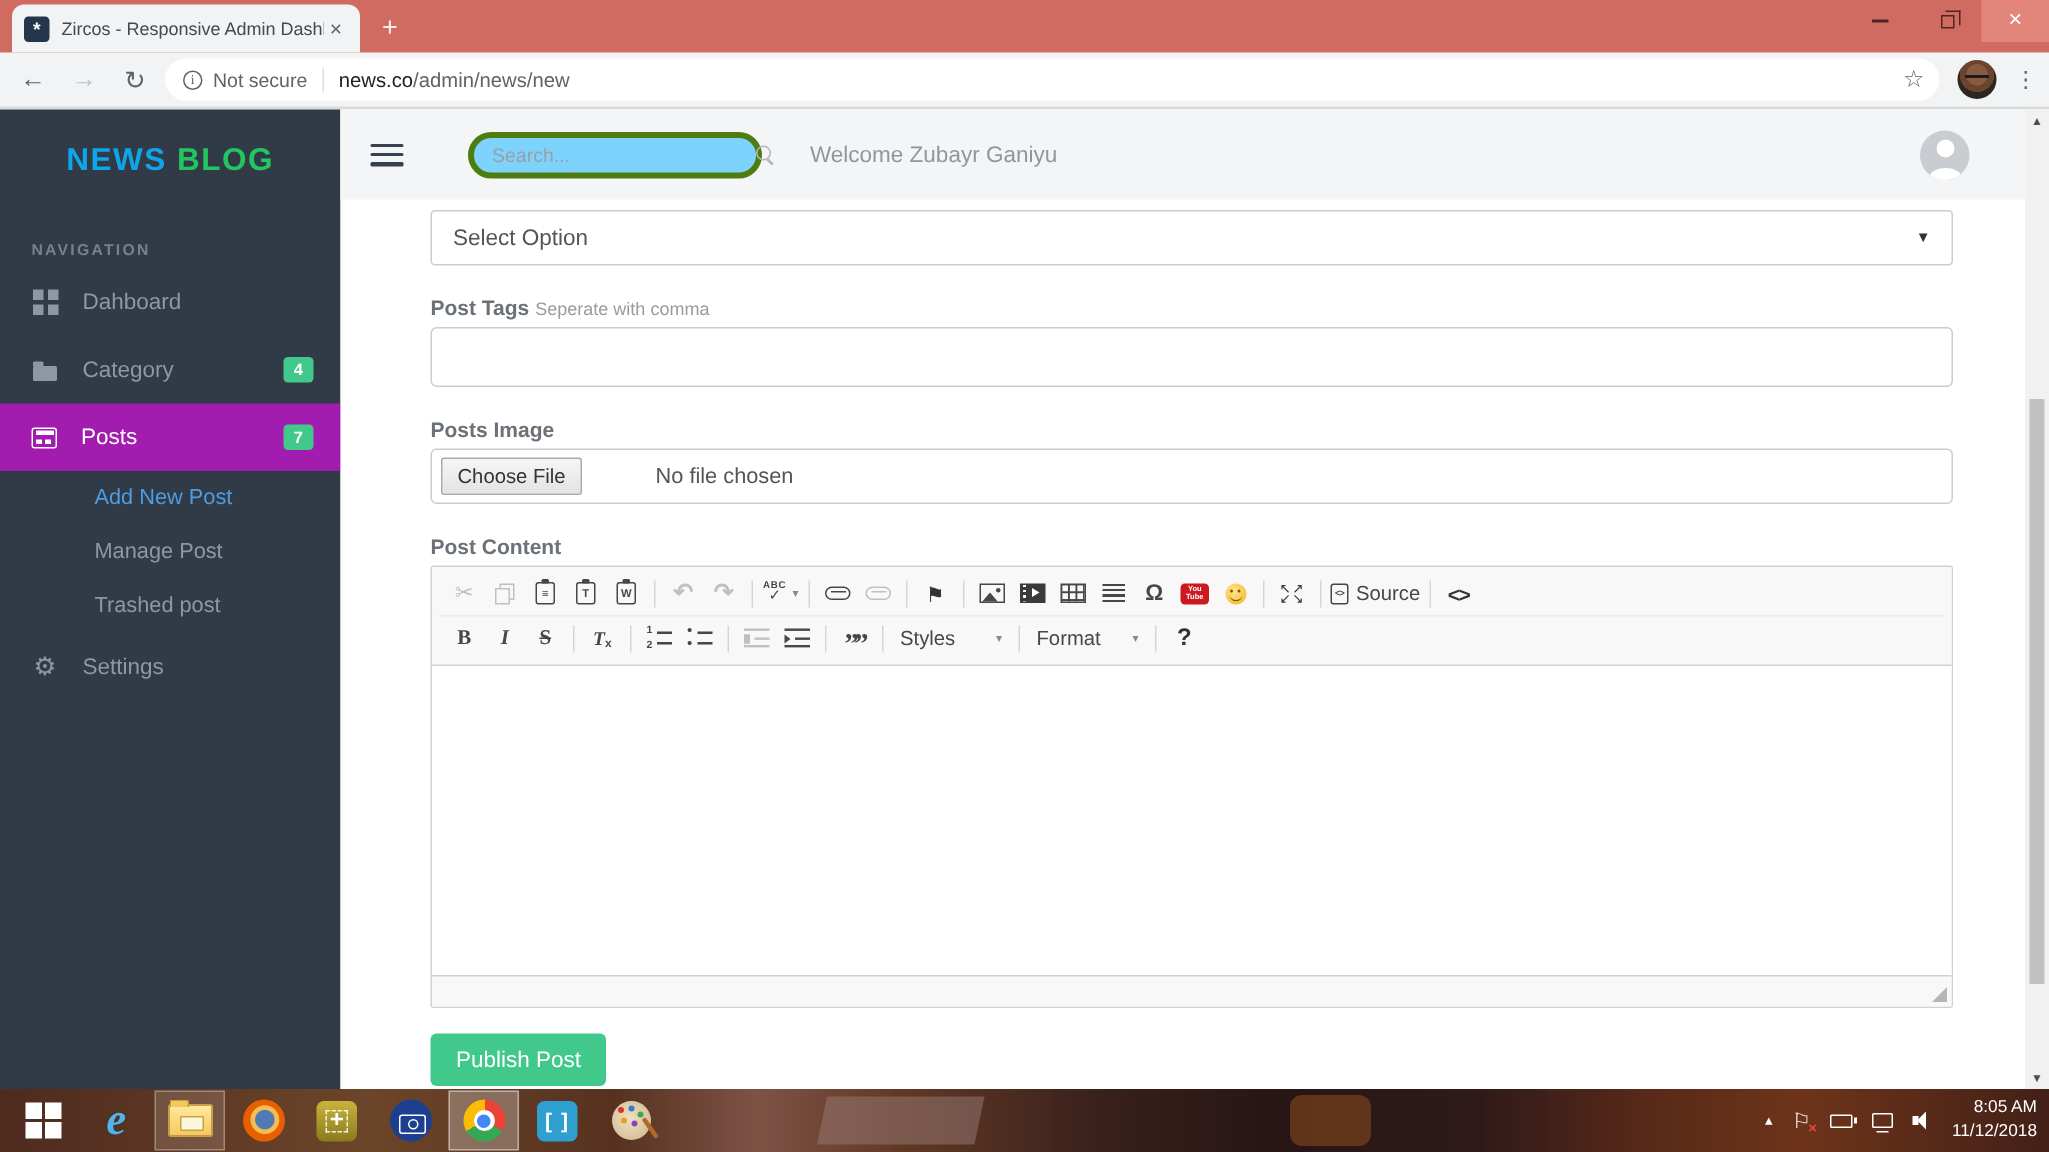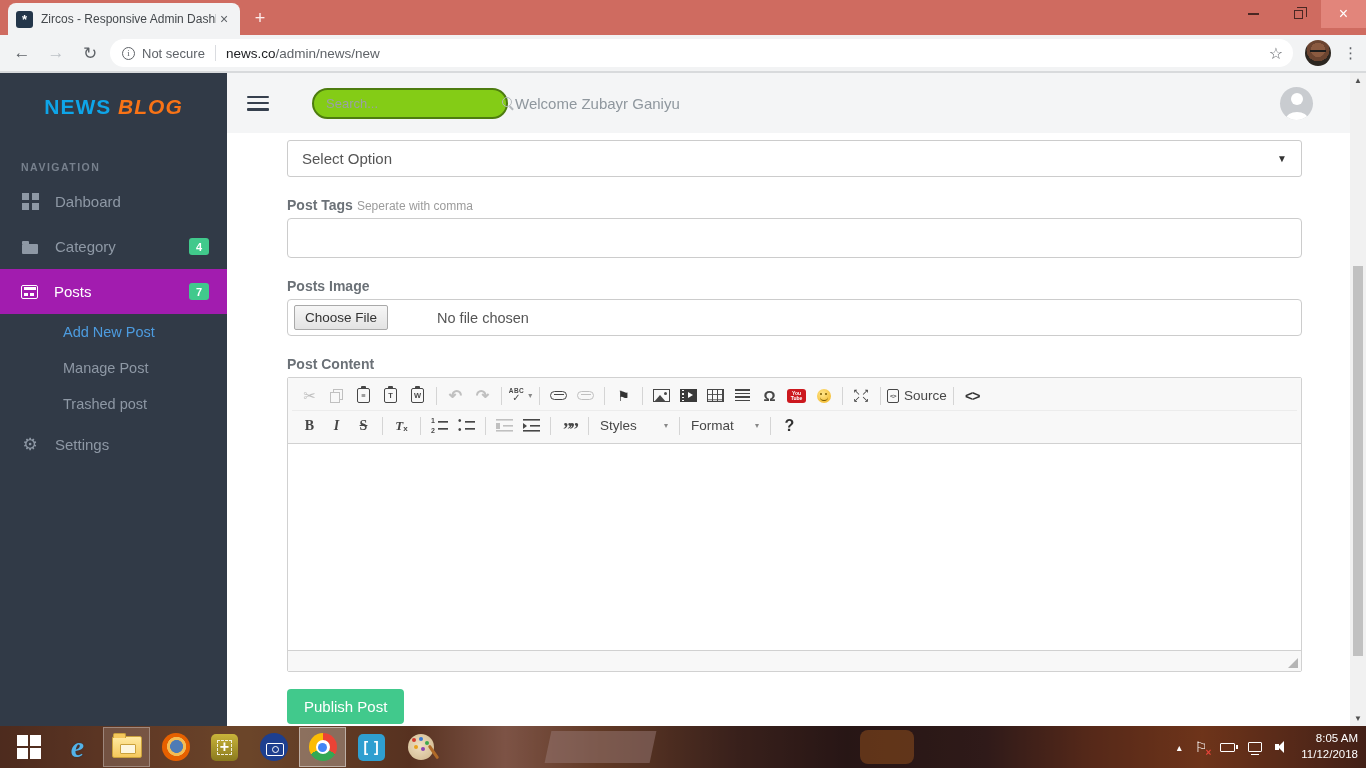--- a/index.html
+++ b/index.html
@@ -47,21 +47,21 @@
   .menu-dots { font-size:15px; color:#5f6368; margin-left:12px; cursor:pointer; }
   .chrome-divider { height:2px; background:#d8dadc; flex:none; }
 
   
   .page { flex:1; display:flex; min-height:0; position:relative; }
 
   
   .sidebar { width:227px; background:#313a47; flex:none; display:flex; flex-direction:column; }
   .logo { text-align:center; padding:22px 0 10px 0; font-size:21px; font-weight:bold; letter-spacing:1px; }
   .logo-primary { color:#0ea5e9; }
-  .logo-accent { color:#f97316;font-style:italic; }
+  .logo-accent { color:#22c55e; }
   .nav-section { color:#77808d; font-size:10.5px; font-weight:bold; letter-spacing:1.5px; padding:32px 0 6px 21px; }
   .nav-item { display:flex; align-items:center; height:45px; padding:0 18px 0 21px; color:#8e98a5; font-size:15px; cursor:pointer; }
   .nav-item.active { background:#a21caf; color:#ffffff; }
   .nav-item.sub { height:36px; padding-left:63px; font-size:14.5px; }
   .nav-item.sub.active { background:transparent; color:#4d9ce0; }
   .nav-label { flex:1; }
   .si { width:18px; height:18px; margin-right:16px; display:inline-flex; align-items:center; justify-content:center; flex:none; color:inherit; }
   .si-dashboard::before { content:""; width:7px; height:7px; background:currentColor;
         box-shadow:10px 0 0 currentColor, 0 10px 0 currentColor, 10px 10px 0 currentColor; margin:-10px 0 0 -10px; }
   .si-folder { position:relative; }
@@ -71,29 +71,29 @@
   .si-posts::before { content:""; position:absolute; top:1.5px; left:1.5px; right:1.5px; height:2.5px; background:currentColor; }
   .si-posts::after { content:""; position:absolute; bottom:1.5px; left:1.5px; width:4px; height:3.5px; background:currentColor; box-shadow:6px 0 0 currentColor; }
   .si-gear::before { content:"⚙"; font-size:17px; line-height:1; }
   .badge { background:#41c98c; color:#fff; font-size:11px; font-weight:bold; border-radius:3px; padding:2.5px 7px; }
 
   
   .main { flex:1; background:#fff; position:relative; min-width:0; display:flex; flex-direction:column; }
   .appheader { height:60px; background:#f4f5f6; display:flex; align-items:center; padding:0 53px 0 20px; flex:none; }
   .hamburger { width:22px; height:15px; display:flex; flex-direction:column; justify-content:space-between; cursor:pointer; }
   .hamburger span { height:2.5px; background:#36404e; border-radius:1px; }
-  .searchbox { width:196px; height:31px; background:#84cc16; border:2px solid #4d7c0f; border-radius:16px; margin-left:43px;
+  .searchbox { width:196px; height:31px; background:#7dd3fc; border:4px solid #4d7c0f; border-radius:16px; margin-left:43px;
                display:flex; align-items:center; padding:0 12px; }
   .searchbox input { border:none; outline:none; background:transparent; flex:1; font-size:13px; color:#555;
                      font-family:"Liberation Sans",sans-serif; }
   .searchbox input::placeholder { color:#9aa0a5; }
   .mag-icon { width:12px; height:12px; position:relative; flex:none; }
   .mag-icon::before { content:""; position:absolute; top:0; left:0; width:8px; height:8px; border:1.6px solid #b3b8bc; border-radius:50%; }
   .mag-icon::after { content:""; position:absolute; bottom:0; right:0; width:5px; height:1.6px; background:#b3b8bc; transform:rotate(45deg); }
-  .welcome { margin-left:7px; font-size:15px; color:#8f979e; }
+  .welcome { margin-left:32px; font-size:15px; color:#8f979e; }
   .header-fill { flex:1; }
   .user-avatar { width:33px; height:33px; border-radius:50%; background:#c9ccd0; position:relative; overflow:hidden; cursor:pointer; }
   .user-avatar::before { content:""; position:absolute; top:6px; left:50%; transform:translateX(-50%); width:12px; height:12px; border-radius:50%; background:#fff; }
   .user-avatar::after { content:""; position:absolute; bottom:-6px; left:50%; transform:translateX(-50%); width:22px; height:14px; border-radius:50%; background:#fff; }
 
   .content { flex:1; padding:7px 64px 0 60px; overflow:hidden; }
   .select-box { height:37px; border:1px solid #ccc; border-radius:3px; background:#fff; display:flex; align-items:center;
                 padding:0 14px; font-size:15px; color:#555; cursor:pointer; }
   .select-fill { flex:1; }
   .select-caret { font-size:10px; color:#333; }

